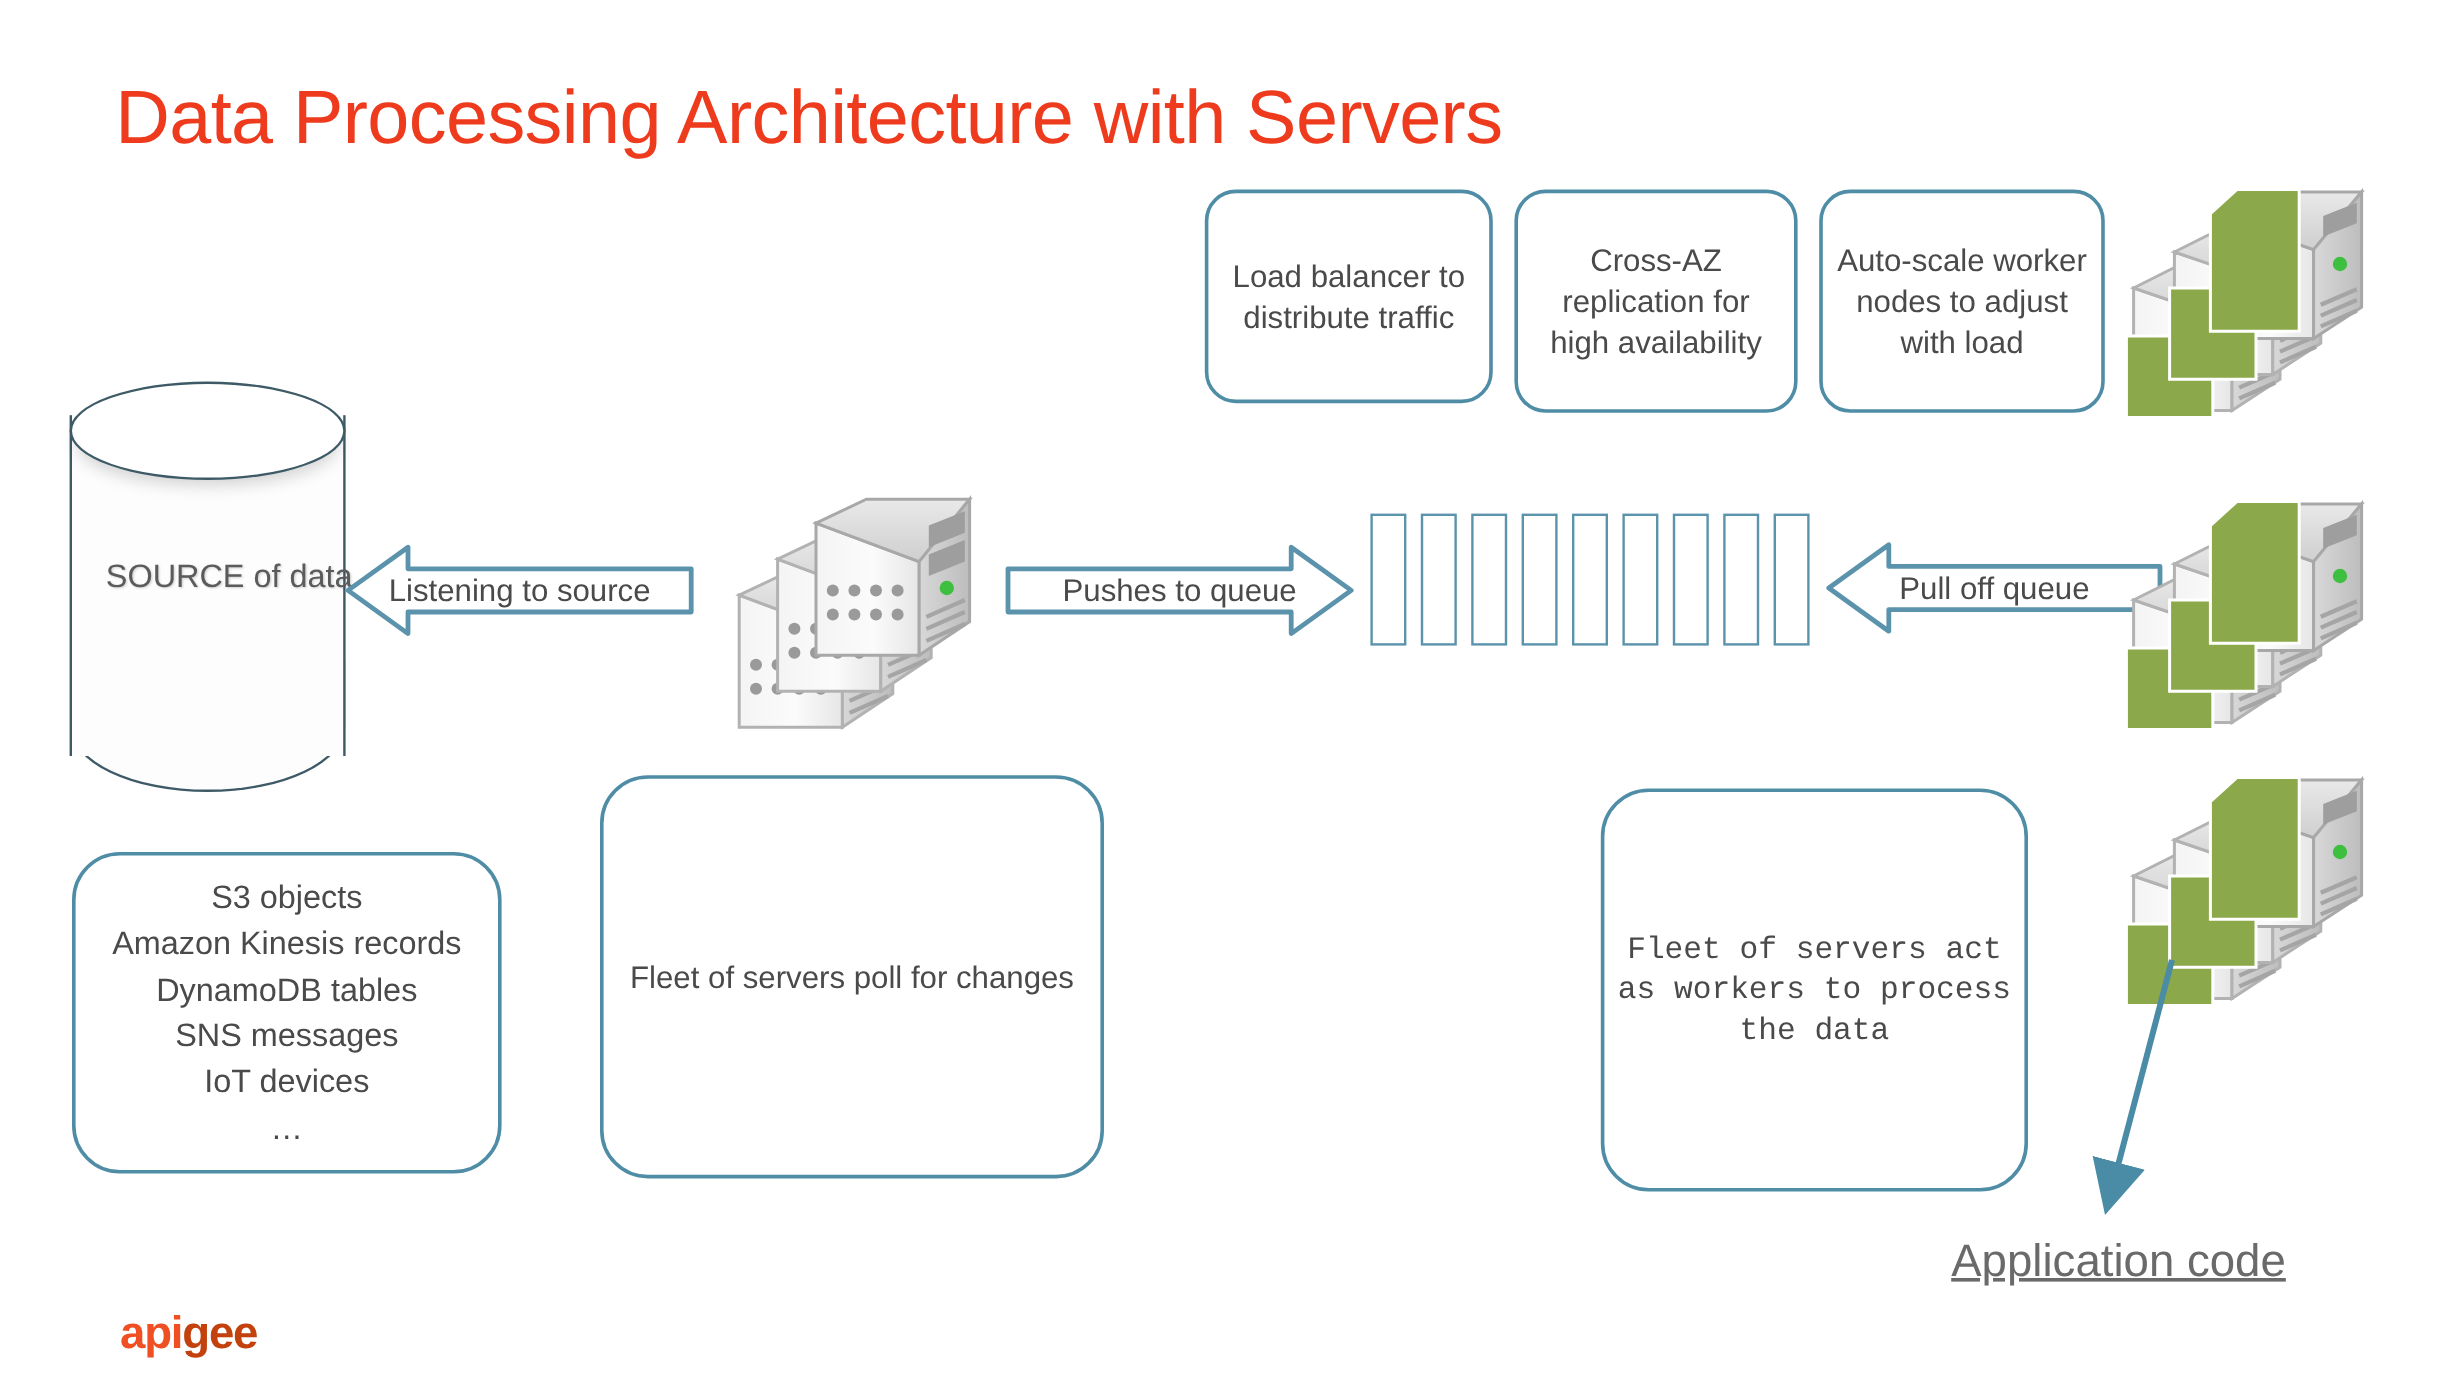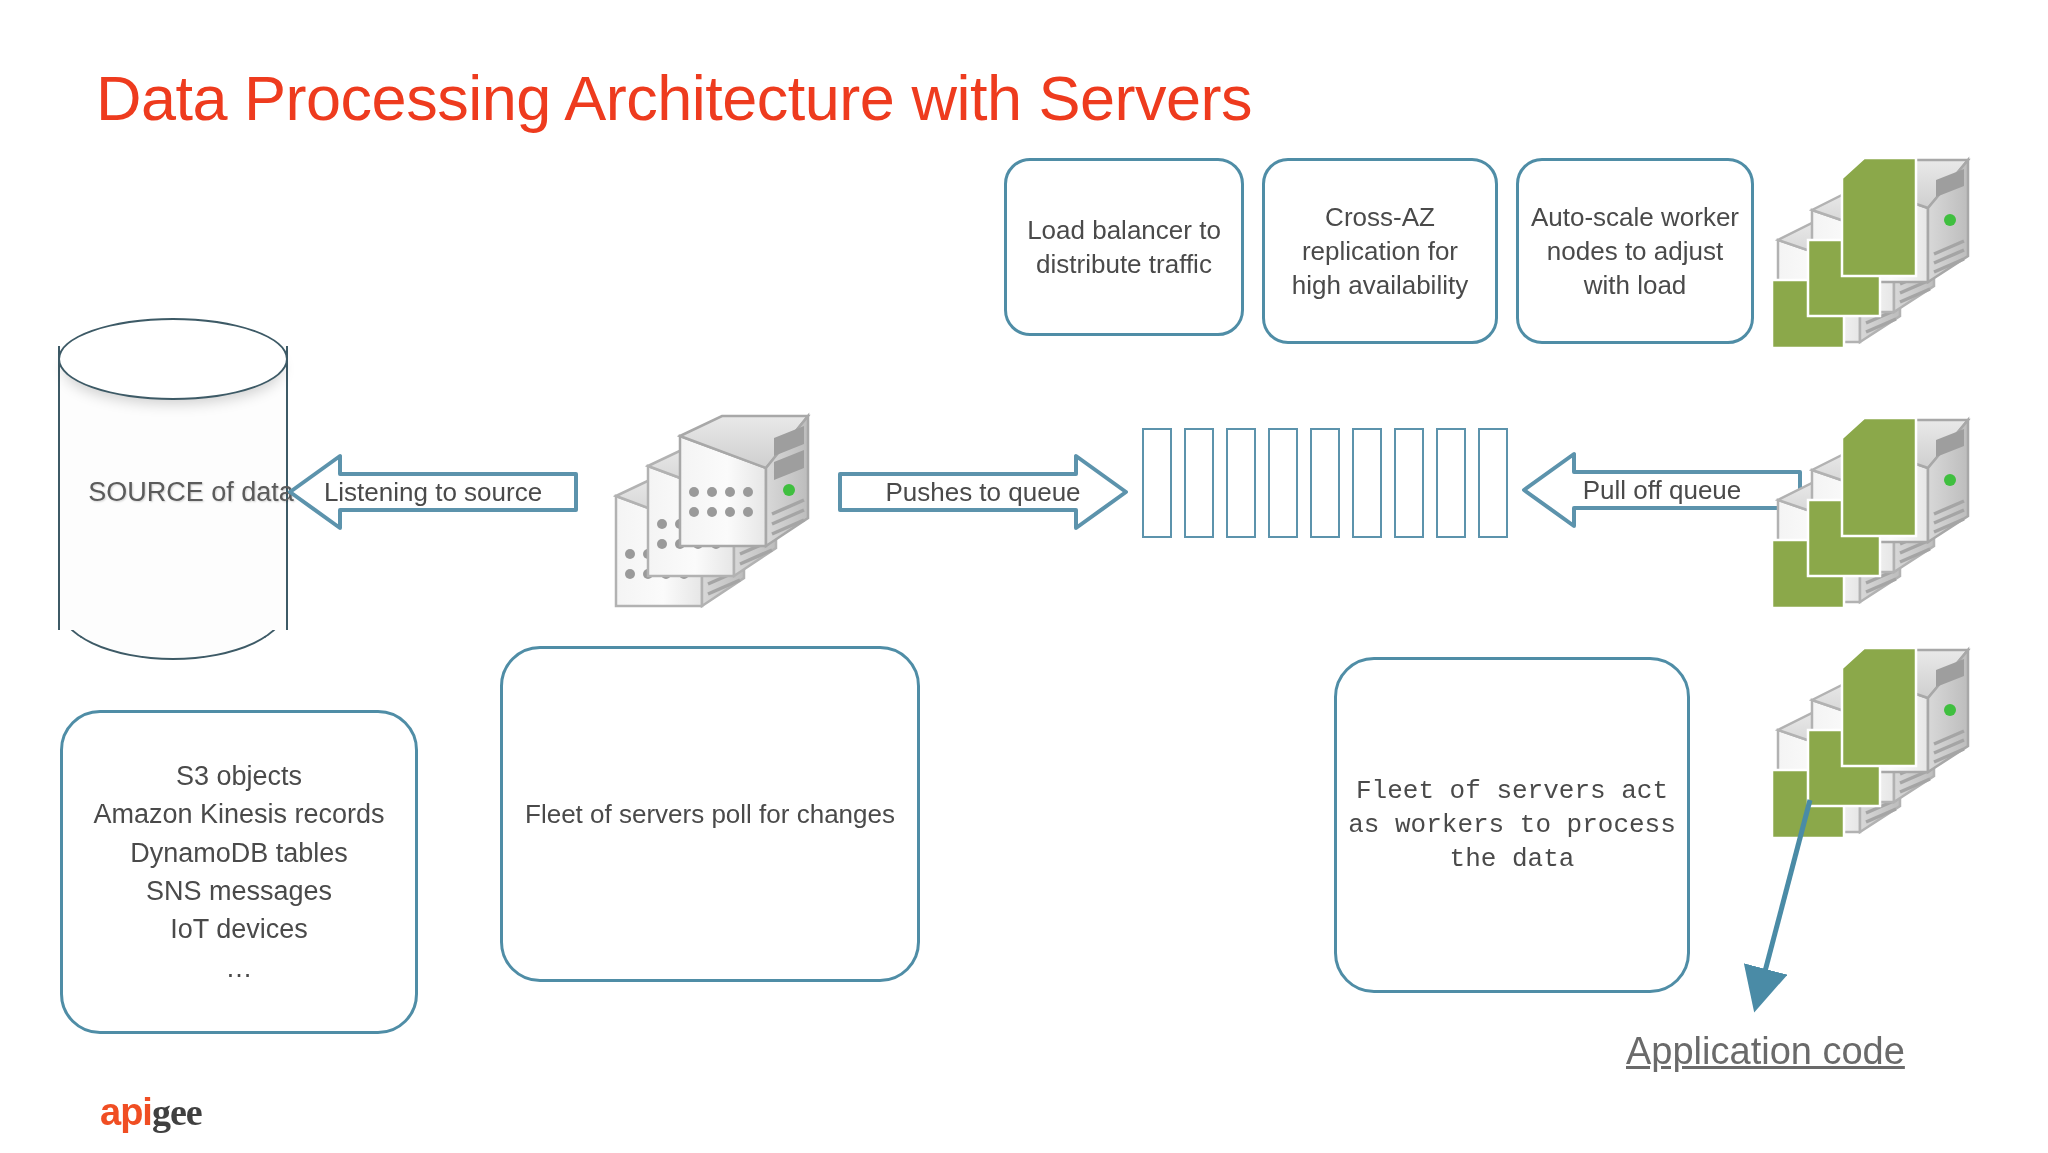--- a/index.html
+++ b/index.html
@@ -82,21 +82,21 @@
     left: 0; top: 0px;
     width: 230px; height: 82px;
     box-sizing: border-box;
     border: 2.5px solid #3d5a66;
     border-radius: 50%;
     background: #ffffff;
     box-shadow: 0 10px 14px -6px rgba(0,0,0,0.18);
   }
   #cyl-label {
     position: absolute;
-    left: 0; top: 156px;
+    left: 0; top: 144px;
     width: 266px;
     text-align: center;
     font-size: 27px;
     line-height: 1.35;
     color: #5b5b5b;
     text-shadow: 1px 1px 2px rgba(0,0,0,0.18);
   }
 
   
   .block-arrow {
@@ -161,21 +161,21 @@
   
   #logo {
     position: absolute;
     left: 100px;
     top: 1090px;
     font-size: 38px;
     font-weight: bold;
     letter-spacing: -1px;
   }
   #logo .api { color: #F04E23; }
-  #logo .gee { color: #404040; font-family: Liberation Serif, serif; }
+  #logo .gee { color: #c2410c; }
 </style>
 </head>
 <body>
 
 <div id="slide">
 
   <div id="title">Data Processing Architecture with Servers</div>
 
   <div class="callout" style="left:1004px; top:158px; width:240px; height:178px;">
     <div class="ctext">Load balancer to distribute traffic</div>
@@ -462,21 +462,21 @@
       </g>
       <g>
         <path d="M 40 112 L 40 188 L 112 188 L 112 112 L 62 112 L 50 112 Z" fill="#8BA84A" stroke="#ffffff" stroke-width="2.5"></path>
       </g>
       <g>
         <path d="M 74 50 L 74 148 L 148 148 L 148 30 L 96 30 L 74 50 Z" fill="#8BA84A" stroke="#ffffff" stroke-width="2.5"></path>
       </g>
     </svg>
   </div>
 
-  <div class="callout big" style="left:60px; top:710px; width:358px; height:324px; font-size:27px; line-height:1.42;">
+  <div class="callout big" style="left:60px; top:710px; width:358px; height:268px; font-size:27px; line-height:1.42;">
     <div class="ctext">
       <div>S3 objects</div>
       <div>Amazon Kinesis records</div>
       <div>DynamoDB tables</div>
       <div>SNS messages</div>
       <div>IoT devices</div>
       <div>…</div>
     </div>
   </div>
 

